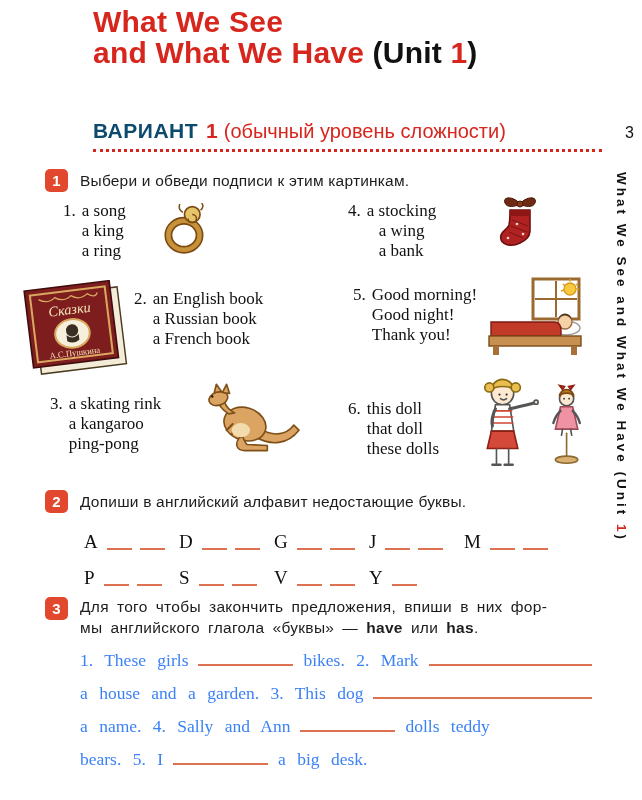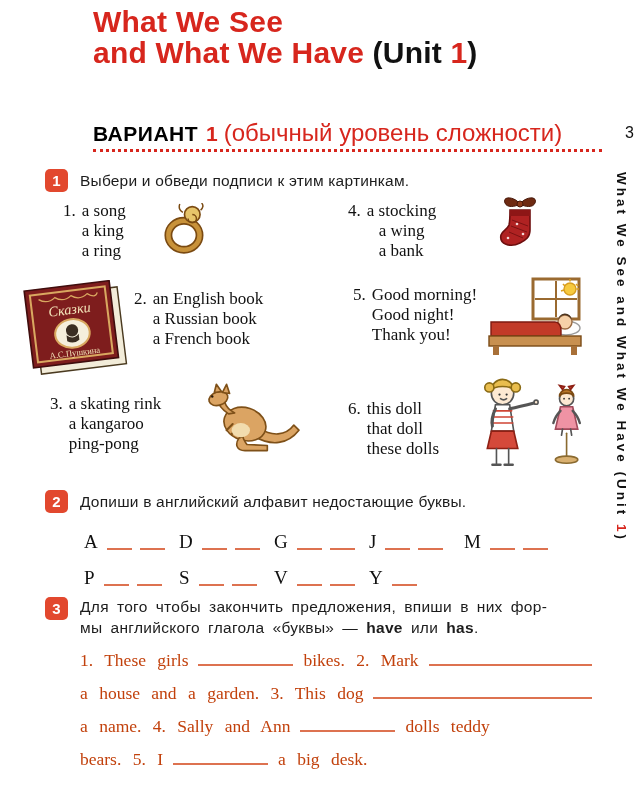--- a/index.html
+++ b/index.html
@@ -6,23 +6,23 @@
   .page{position:relative;width:642px;height:800px;background:#ffffff;overflow:hidden;
         font-family:"Liberation Sans",sans-serif;color:#1b1b1b;margin-left:8px;}
 
   
   .title{position:absolute;left:85px;top:6px;font-size:30px;line-height:31px;
          font-weight:bold;letter-spacing:.2px;}
   .red{color:#d7261d;}
   .blk{color:#111;}
 
   .variant{position:absolute;left:85px;top:119px;white-space:nowrap;}
-  .v-label{font-size:21px;font-weight:bold;color:#000000;letter-spacing:.5px;}
+  .v-label{font-size:21px;font-weight:bold;color:#0c4a6e;letter-spacing:.5px;}
   .v-num{font-size:21px;font-weight:bold;color:#d7261d;margin:0 6px 0 8px;}
-  .v-sub{font-size:24px;color:#d7261d;}
+  .v-sub{font-size:20px;color:#d7261d;}
   .dotted{position:absolute;left:85px;top:149px;width:509px;border-top:3.5px dotted #d7261d;}
 
   
   .page-num{position:absolute;left:617px;top:124px;font-size:16px;color:#111;}
   .red-bar{position:absolute;left:636px;top:144px;width:6px;height:33px;background:#d7261d;}
   .v-title{position:absolute;left:606px;top:172px;height:585px;writing-mode:vertical-rl;
            font-size:13.5px;font-weight:bold;letter-spacing:3px;color:#111;white-space:nowrap;}
 
   
   .badge{position:absolute;width:23px;height:23px;background:#e2482e;border-radius:5px;
@@ -52,21 +52,21 @@
   .alpha-row{position:absolute;display:flex;font-family:"Liberation Serif",serif;font-size:19px;color:#111;}
   .a1{left:76px;top:531px;} .a2{left:76px;top:567px;}
   .alpha-group{display:inline-flex;align-items:flex-end;width:95px;}
   .alpha-letter{margin-right:9px;}
   .ablank{display:inline-block;width:25px;height:3px;border-bottom:2px solid #dd7250;
           margin:0 8px 3px 0;}
 
   
   .sentences{position:absolute;left:72px;top:650px;width:522px;}
   .s-line{display:flex;align-items:baseline;font-family:"Liberation Serif",serif;
-          font-size:17.5px;line-height:21px;word-spacing:7px;margin-bottom:12px;color:#c2410c;}
+          font-size:17.5px;line-height:21px;word-spacing:7px;margin-bottom:12px;color:#3b82f6;}
   .seg{white-space:nowrap;flex:none;}
   .sblank{display:inline-block;border-bottom:2px solid #dd7250;margin:0 10px;flex:none;}
   .w95{width:95px;} .grow{flex:1 1 auto;}
   b{font-weight:bold;}
 </style>
 </head>
 <body>
 
 <div class="page">
 

